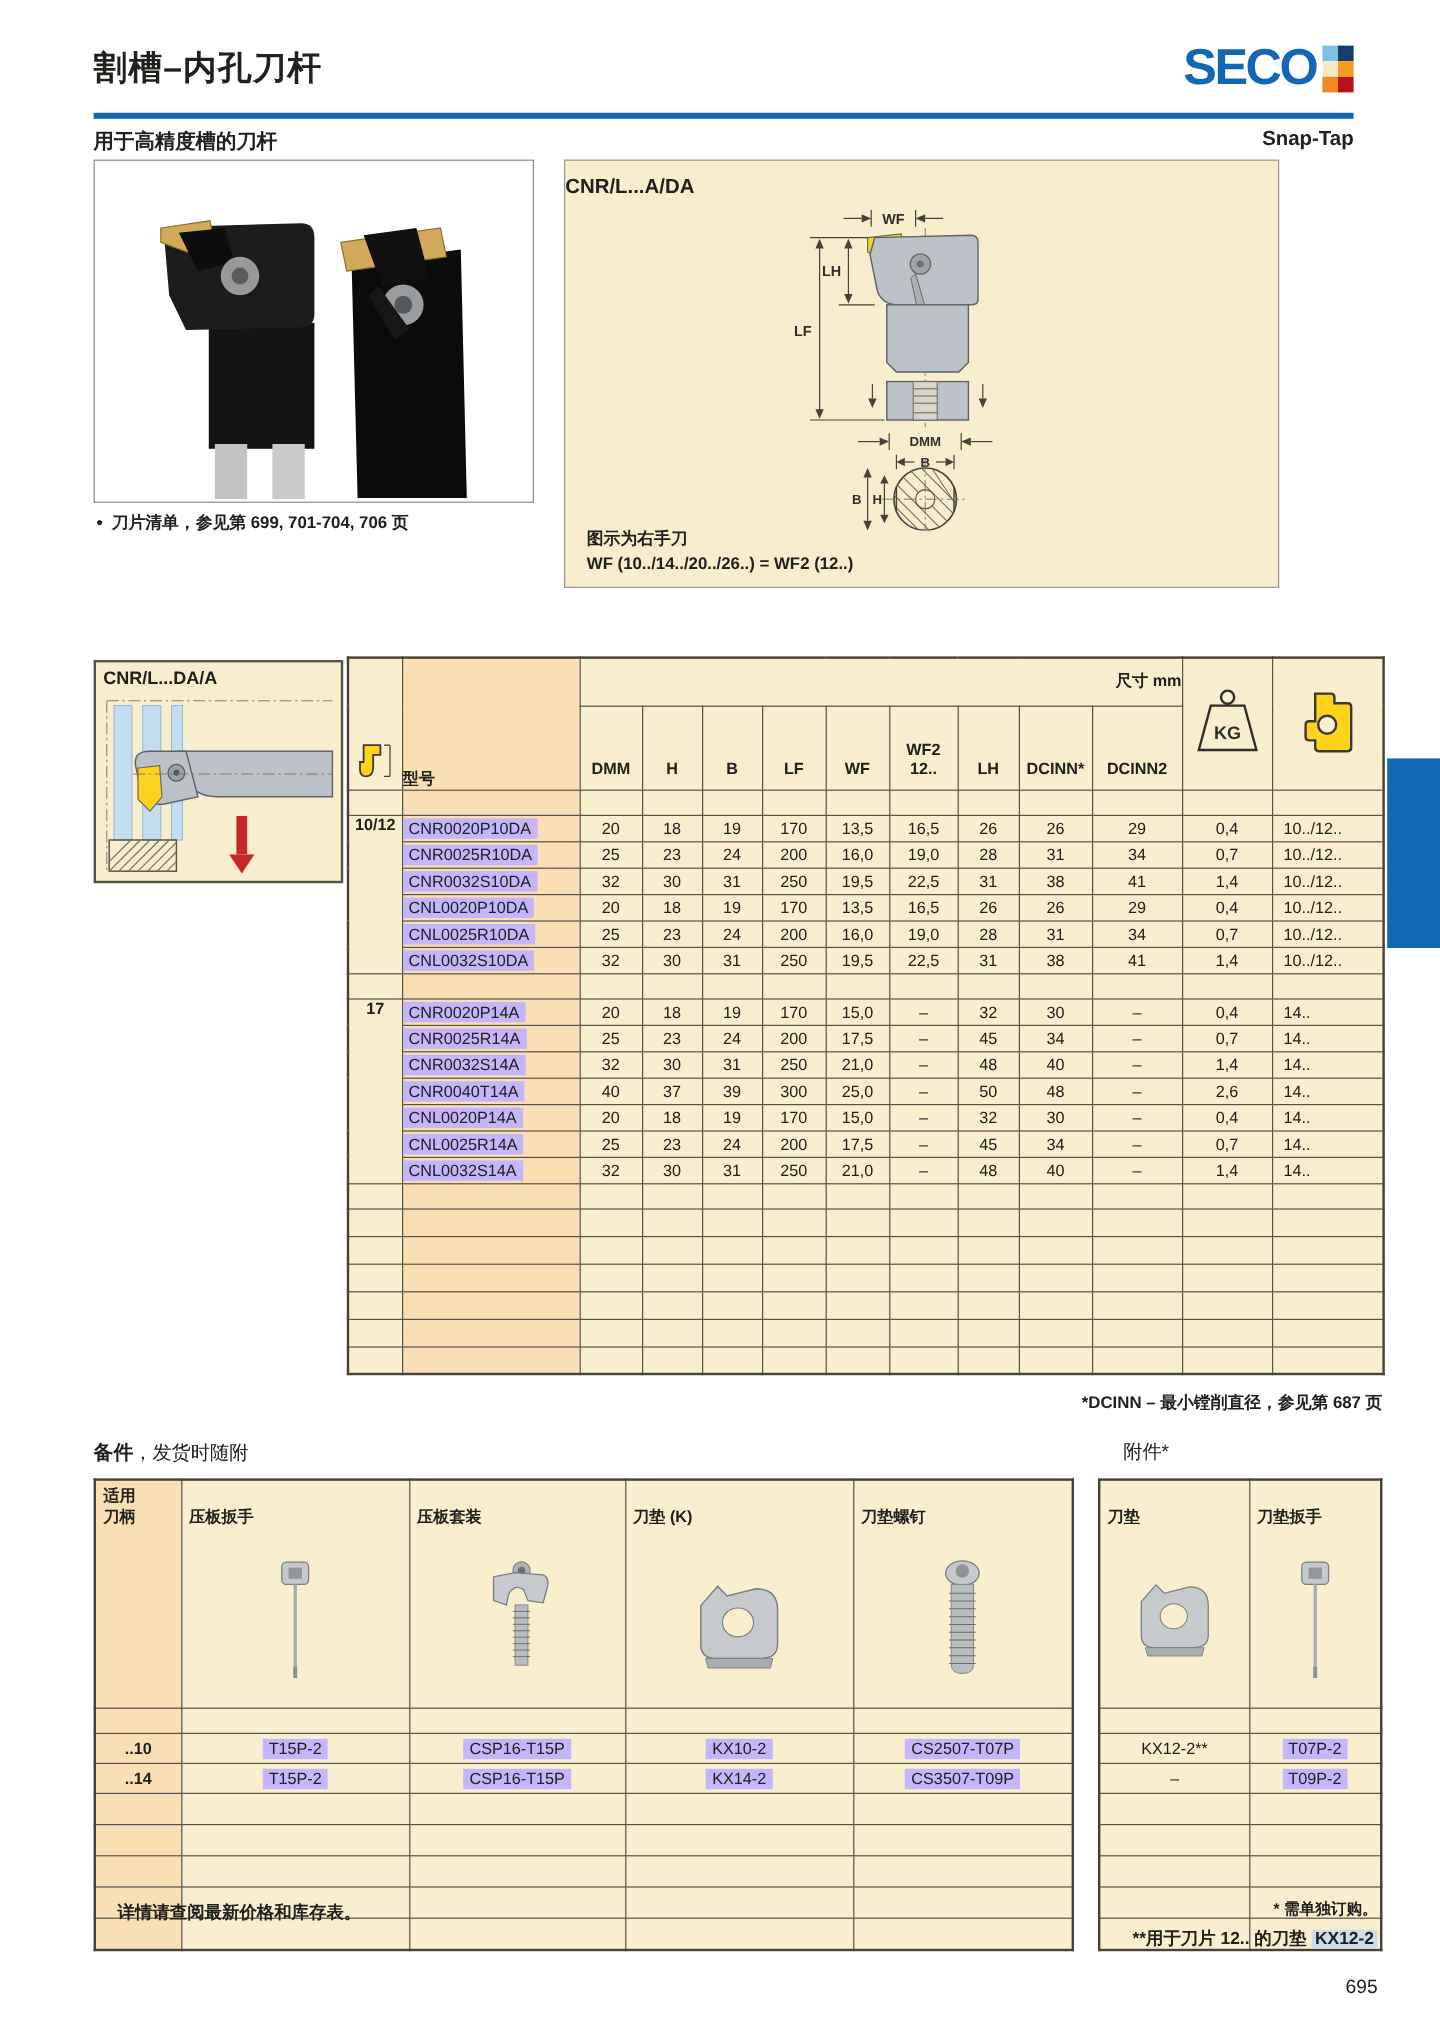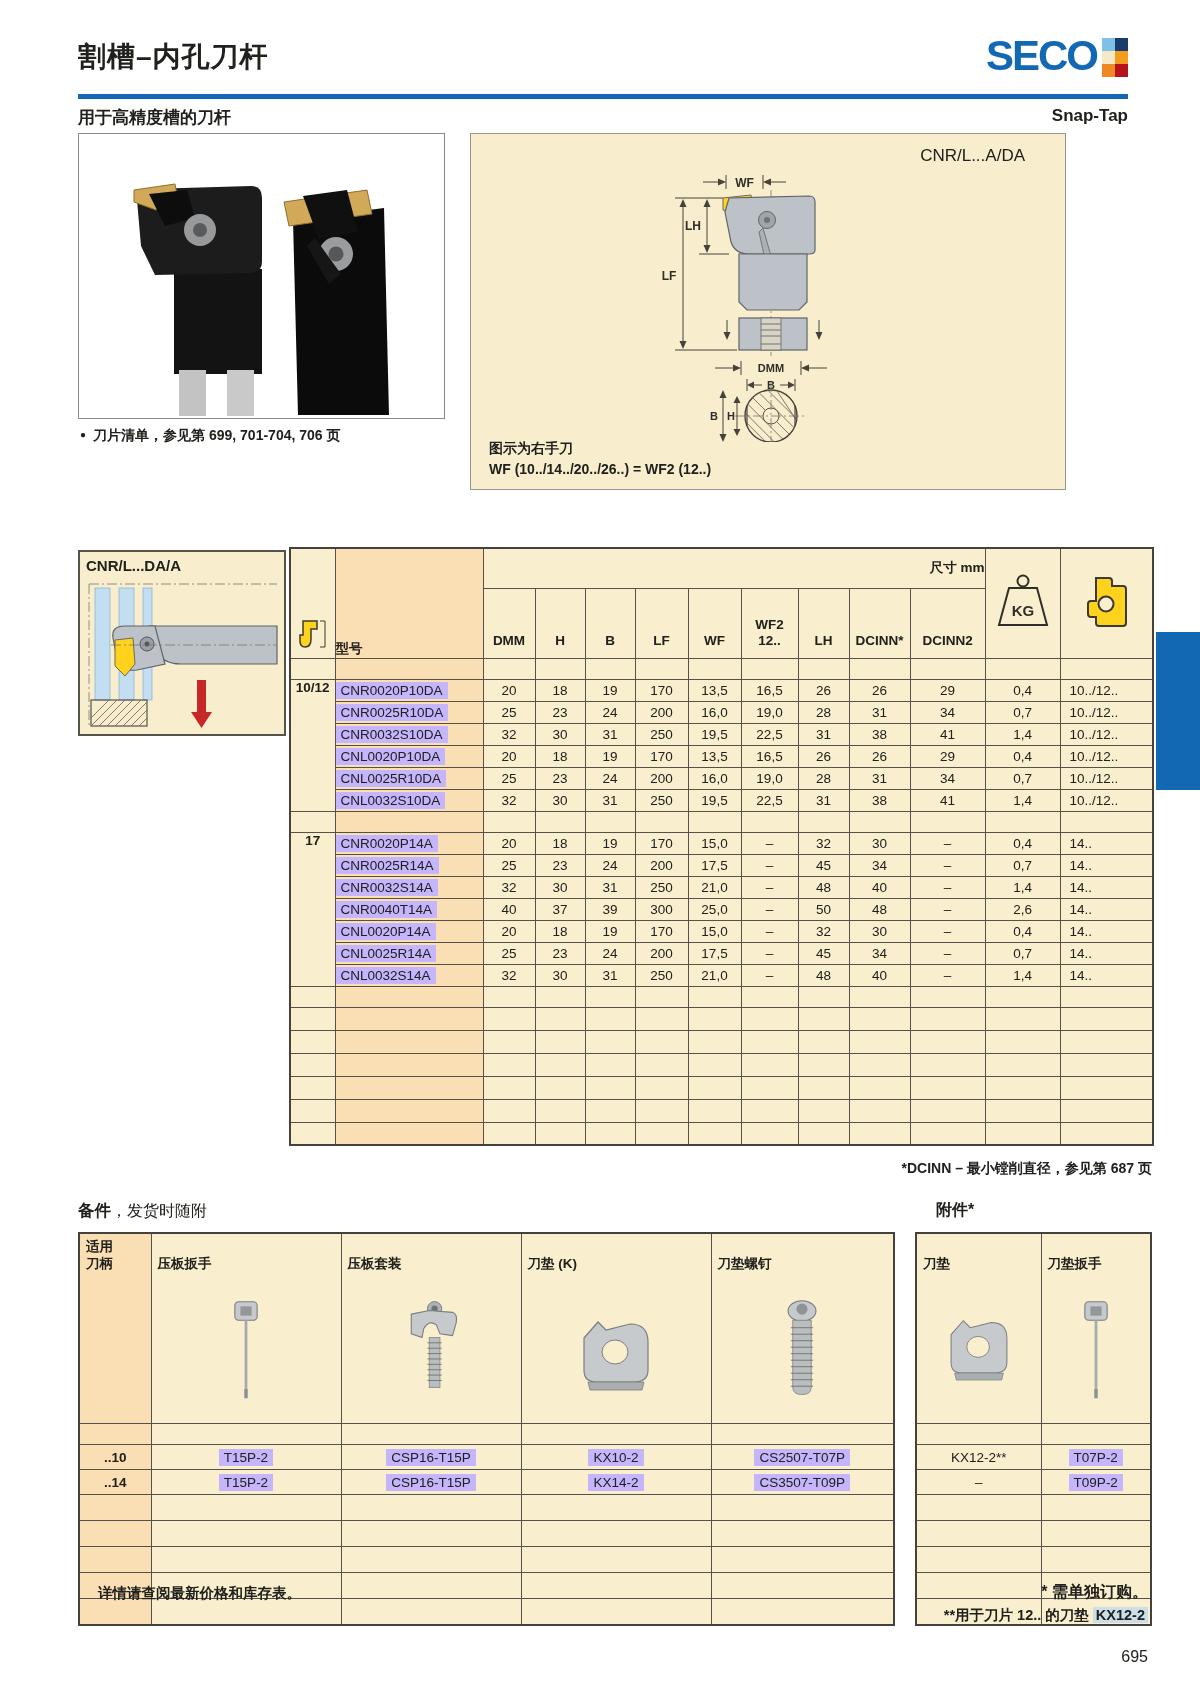--- a/index.html
+++ b/index.html
@@ -17,21 +17,21 @@
   .sub-left  { position:absolute; left:78px;  top:106px; font-size:17px; font-weight:bold; }
   .sub-right { position:absolute; right:72px; top:106px; font-size:17px; font-weight:bold; }
 
   
   .photo-box { position:absolute; left:78px; top:133px; width:367px; height:286px; border:1px solid #8a8a85; background:#fff; }
   .photo-caption { position:absolute; left:80px; top:427px; font-size:14px; font-weight:bold; }
   .photo-caption .bullet { font-size:10px; vertical-align:2px; margin-right:7px; }
 
   
   .diagram-box { position:absolute; left:470px; top:133px; width:596px; height:357px; border:1px solid #9a968c; background:#F8EECD; }
-  .diagram-title { position:absolute; left:0; right:40px; top:12px; text-align:right; font-size:17px; font-weight:normal; }
+  .diagram-title { position:absolute; left:0; right:40px; top:12px; text-align:left; font-size:17px; font-weight:bold; }
   .tech-drawing { position:absolute; left:140px; top:36px; }
   .diag-note1 { position:absolute; left:18px; top:306px; font-size:14px; font-weight:bold; }
   .diag-note2 { position:absolute; left:18px; top:327px; font-size:14px; font-weight:bold; }
 
   
   .side-box { position:absolute; left:78px; top:550px; width:208px; height:186px; border:2px solid #55534a; background:#F8EECD; }
   .side-box-title { position:absolute; left:6px; top:5px; font-size:15px; font-weight:bold; }
   .side-diagram { position:absolute; left:5px; top:28px; }
 
   
@@ -53,36 +53,36 @@
   td.ins { text-align:left; padding-left:9px; }
   .hl { background:#c4b5fd; padding:0 5px; display:inline-block; line-height:17px; white-space:nowrap; }
   tr.mrow { height:22px; }
   tr.spacer { height:21px; }
   tr.filler { height:23px; }
   .dcinn-note { position:absolute; right:48px; top:1160px; font-size:14px; font-weight:bold; }
 
   
   .spares-heading { position:absolute; left:78px; top:1200px; font-size:16px; }
   .spares-heading b { font-size:16.5px; }
-  .acc-heading { position:absolute; left:916px; top:1200px; font-size:16px; font-weight:bold;padding-left:20px; }
+  .acc-heading { position:absolute; left:916px; top:1200px; font-size:16px; font-weight:normal;padding-left:20px; }
   .spares-table { position:absolute; left:78px; top:1232px; width:815px; background:#F9EFCE; border:2px solid #44423a; }
   .acc-table   { position:absolute; left:915px; top:1232px; width:235px; background:#F9EFCE; border:2px solid #44423a; }
   .spares-table th, .spares-table td, .acc-table th, .acc-table td { border:1px solid #55524a; padding:0; font-size:13.5px; }
   tr.img-row th { height:140px; vertical-align:top; text-align:left; padding:5px 6px 0 6px; font-weight:bold; white-space:pre-line; line-height:1.25; }
   .icon-wrap { text-align:center; margin-top:8px; }
   .shank-col { background:#FBDFB4; }
   td.shank-cell { background:#FBDFB4; text-align:center; font-weight:bold; }
   .spares-table td, .acc-table td { text-align:center; }
   tr.sspacer { height:21px; }
   tr.srow { height:25px; }
   tr.erow { height:26px; }
 
   
   .price-note  { position:absolute; left:78px; top:1584px; font-size:14.5px; font-weight:bold;padding-left:20px; }
-  .order-note  { position:absolute; right:52px; top:1582px; font-size:16px; font-weight:bold; text-align:right; }
+  .order-note  { position:absolute; right:52px; top:1582px; font-size:13px; font-weight:bold; text-align:right; }
   .insert-note { position:absolute; right:52px; top:1606px; font-size:14.5px; font-weight:bold; text-align:right; }
   .kx-hl { background:#CBDEEA; padding:0 3px; }
   .page-number { position:absolute; right:52px; top:1648px; font-size:16px; }
 
   
   .dim { stroke:#44423a; stroke-width:1; fill:none; }
   .ah  { fill:#44423a; stroke:none; }
   .steel { fill:#BCC2C7; stroke:#5f6468; stroke-width:1.2; }
   .cl  { stroke:#7a776c; stroke-width:0.8; stroke-dasharray:10 3 2 3; fill:none; }
   .dt  { font:bold 12px "Liberation Sans",sans-serif; fill:#2f2e28; }

